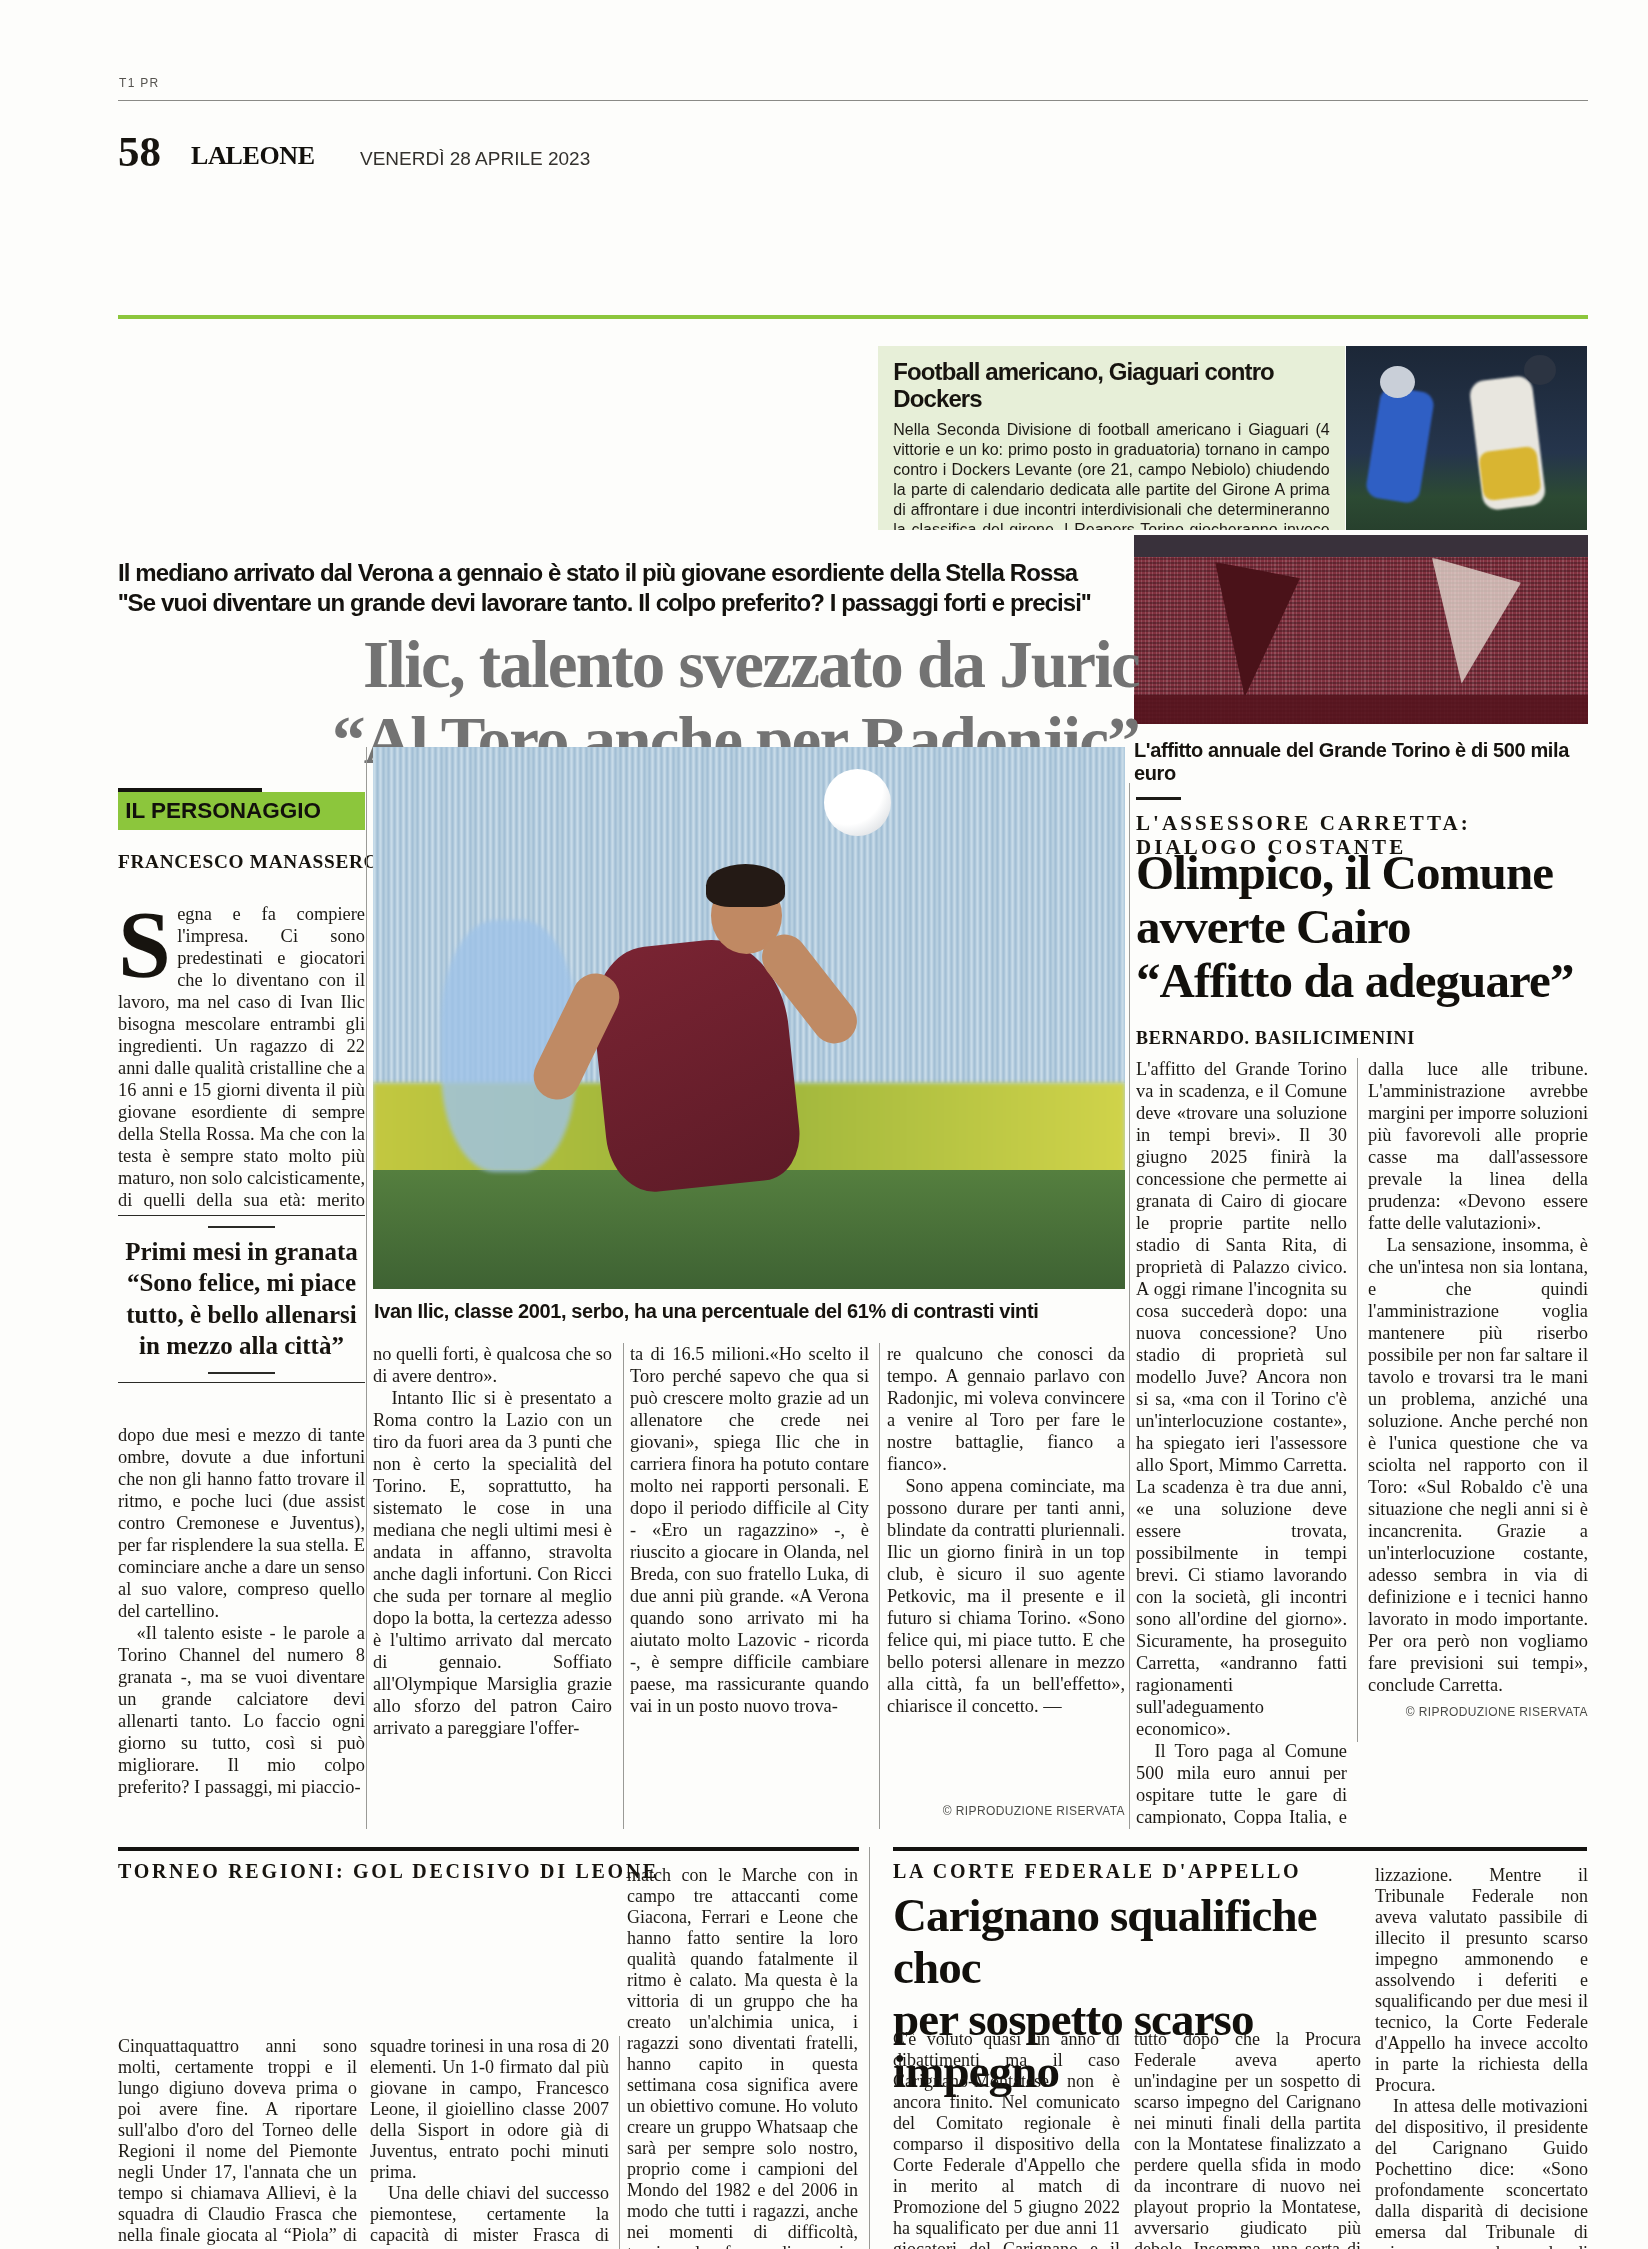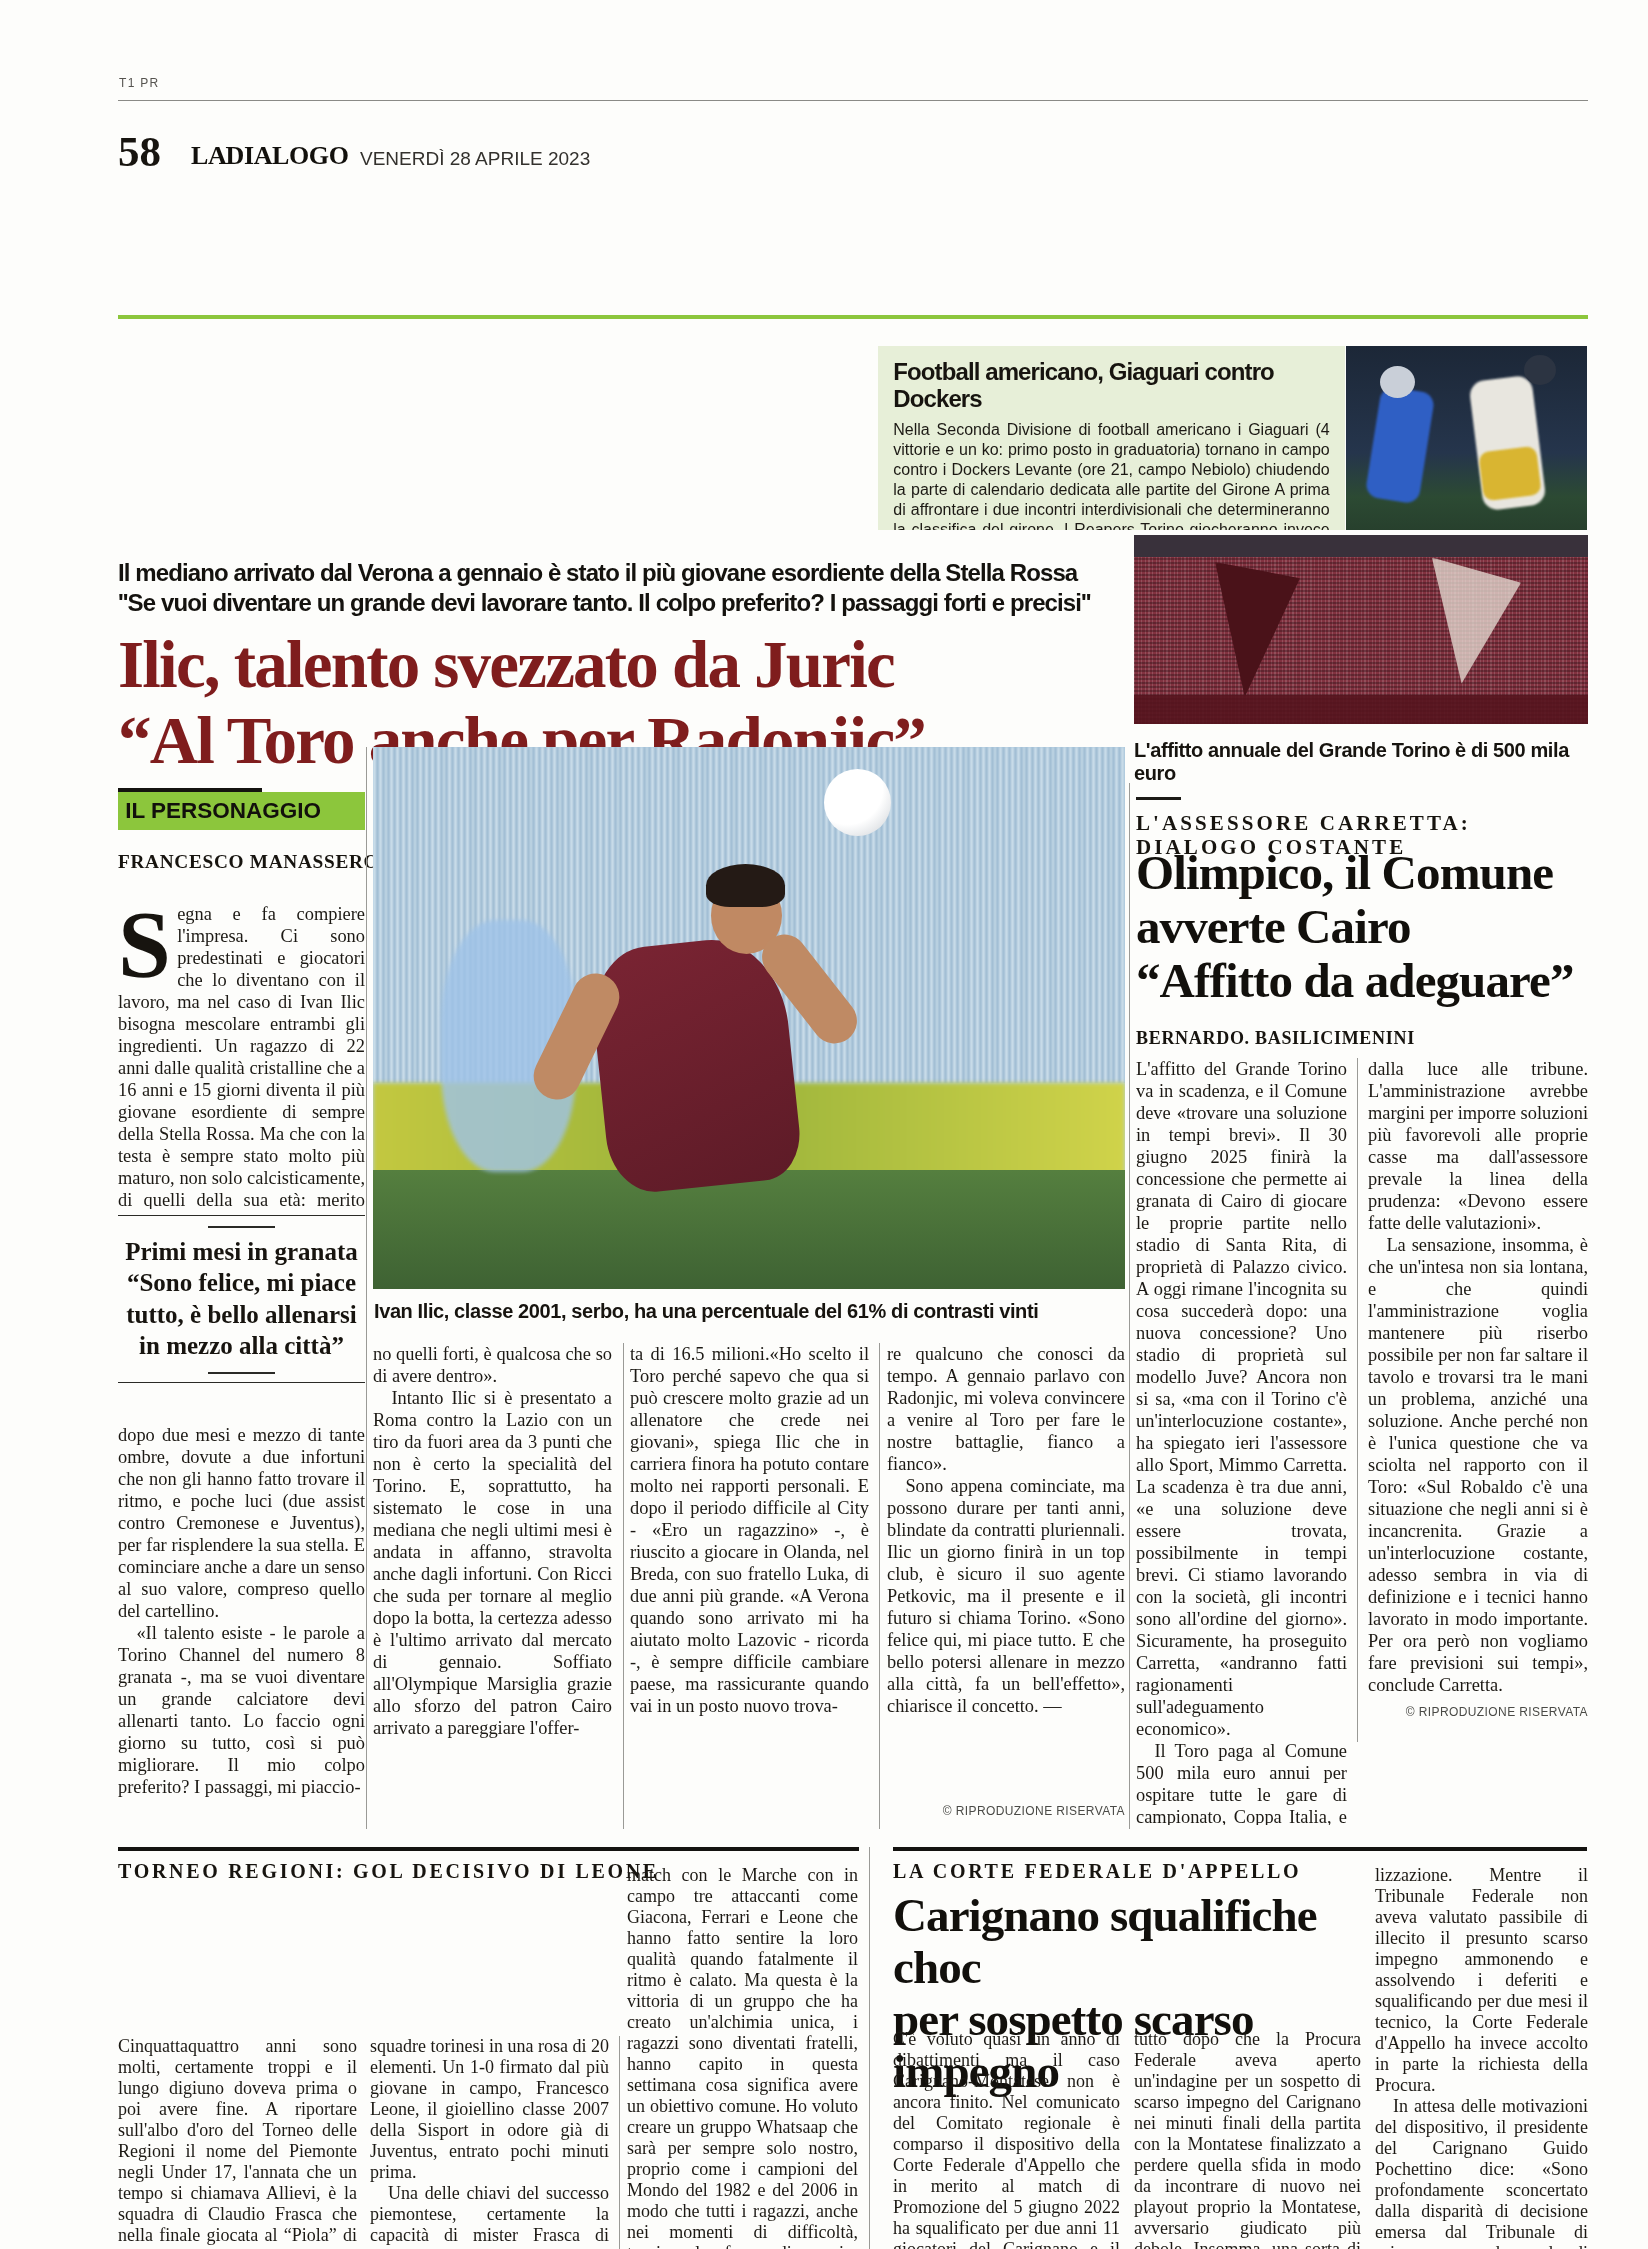--- a/index.html
+++ b/index.html
@@ -10,39 +10,39 @@
   .serif{font-family:"Liberation Serif",serif;}
   .body-col{font:18.4px/22px "Liberation Serif",serif;text-align:justify;color:#1c1914;overflow:hidden;white-space:pre-line;}
   .body-col-sm{font:18px/21px "Liberation Serif",serif;text-align:justify;color:#1c1914;overflow:hidden;white-space:pre-line;}
   .hairline{background:#8a8a86;height:0.9px;}
   .vline{background:#9a9a96;width:0.9px;}
   .thickrule{background:#141310;height:3.6px;}
   .copyright{font:400 12px/14.4px "Liberation Sans",sans-serif;color:#4a4a46;letter-spacing:0.4px;text-align:right;}
   .kicker-caps{font:700 21px/24px "Liberation Serif",serif;letter-spacing:3.1px;color:#17140f;}
   .byline{font:700 19.3px/22.5px "Liberation Serif",serif;letter-spacing:0.7px;color:#17140f;}
   .caption{font:700 20px/23.4px "Liberation Sans",sans-serif;letter-spacing:-0.4px;color:#17140f;}
-  .headline-xl{font:700 67px/76px "Liberation Serif",serif;letter-spacing:-1.8px;color:#7f1d1d;}
+  .headline-xl{font:700 67px/76px "Liberation Serif",serif;letter-spacing:-1.8px;color:#737373;text-align:right;}
   .headline-lg{font:700 49px/54px "Liberation Serif",serif;letter-spacing:-0.9px;color:#12100c;}
   .headline-md{font:700 49px/56px "Liberation Serif",serif;letter-spacing:-0.9px;color:#12100c;}
   .dropcap{float:left;font:700 95px/77px "Liberation Serif",serif;padding:3.6px 6.3px 0 0;color:#17140f;}
   .quote-block{border-top:1.3px solid #2a2a26;border-bottom:1.3px solid #2a2a26;}
   .quote-text{font:700 25px/31.5px "Liberation Serif",serif;text-align:center;color:#17140f;white-space:pre-line;}
   .minirule{width:67px;height:1.8px;background:#2a2a26;margin:10px auto 8px auto;}
   .photo{overflow:hidden;}
 </style>
 </head>
 <body>
 
 <div id="paper">
 
   <div class="abs sans" style="left:119px;top:76px;font-size:12px;letter-spacing:1.3px;color:#55534f;">T1 PR</div>
   <div class="abs hairline" style="left:118px;top:100px;width:1470px;"></div>
 
   <div class="abs serif" style="left:118px;top:130px;font-size:43px;line-height:43px;font-weight:700;color:#17140f;">58</div>
-  <div class="abs serif" style="left:191px;top:143px;font-size:26px;line-height:26px;font-weight:700;letter-spacing:-0.4px;word-spacing:-5.4px;color:#12100c;">LA DIALOGO</div>
+  <div class="abs serif" style="left:191px;top:143px;font-size:26px;line-height:26px;font-weight:700;letter-spacing:-0.4px;word-spacing:-5.4px;color:#12100c;">LA LEONE</div>
   <div class="abs sans" style="left:360px;top:149px;font-size:19px;line-height:19px;letter-spacing:0px;color:#33312d;">VENERDÌ 28 APRILE 2023</div>
 
   <div class="abs" style="left:118px;top:315px;width:1470px;height:3.6px;background:#8cc63c;"></div>
 
 
   <div class="abs" style="left:878px;top:346px;width:467px;height:184px;background:#e7efd8;overflow:hidden;">
     <div class="sans" style="font-weight:700;font-size:24px;line-height:27px;letter-spacing:-0.9px;color:#17140f;margin:11.7px 15.3px 8px 15.3px;">Football americano, Giaguari contro Dockers</div>
     <div class="sans" style="font-size:16px;line-height:20px;color:#1c1914;margin:0 15.3px;text-align:justify;">Nella Seconda Divisione di football americano i Giaguari (4 vittorie e un ko: primo posto in graduatoria) tornano in campo contro i Dockers Levante (ore 21, campo Nebiolo) chiudendo la parte di calendario dedicata alle partite del Girone A prima di affrontare i due incontri interdivisionali che determineranno la classifica del girone. I Reapers Torino giocheranno invece a Savona contro i Pirates. D. LAT. —</div>
   </div>
 

